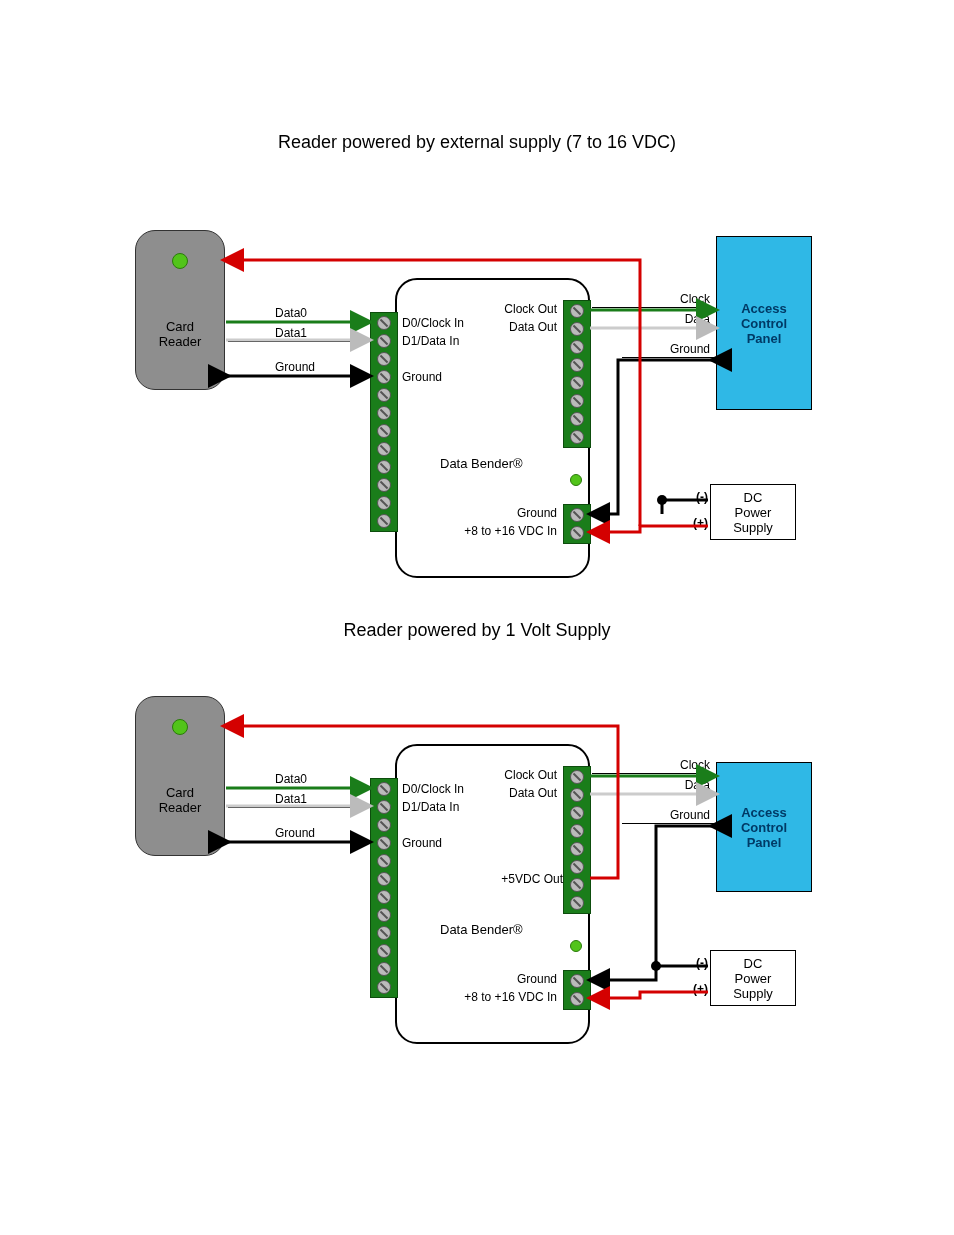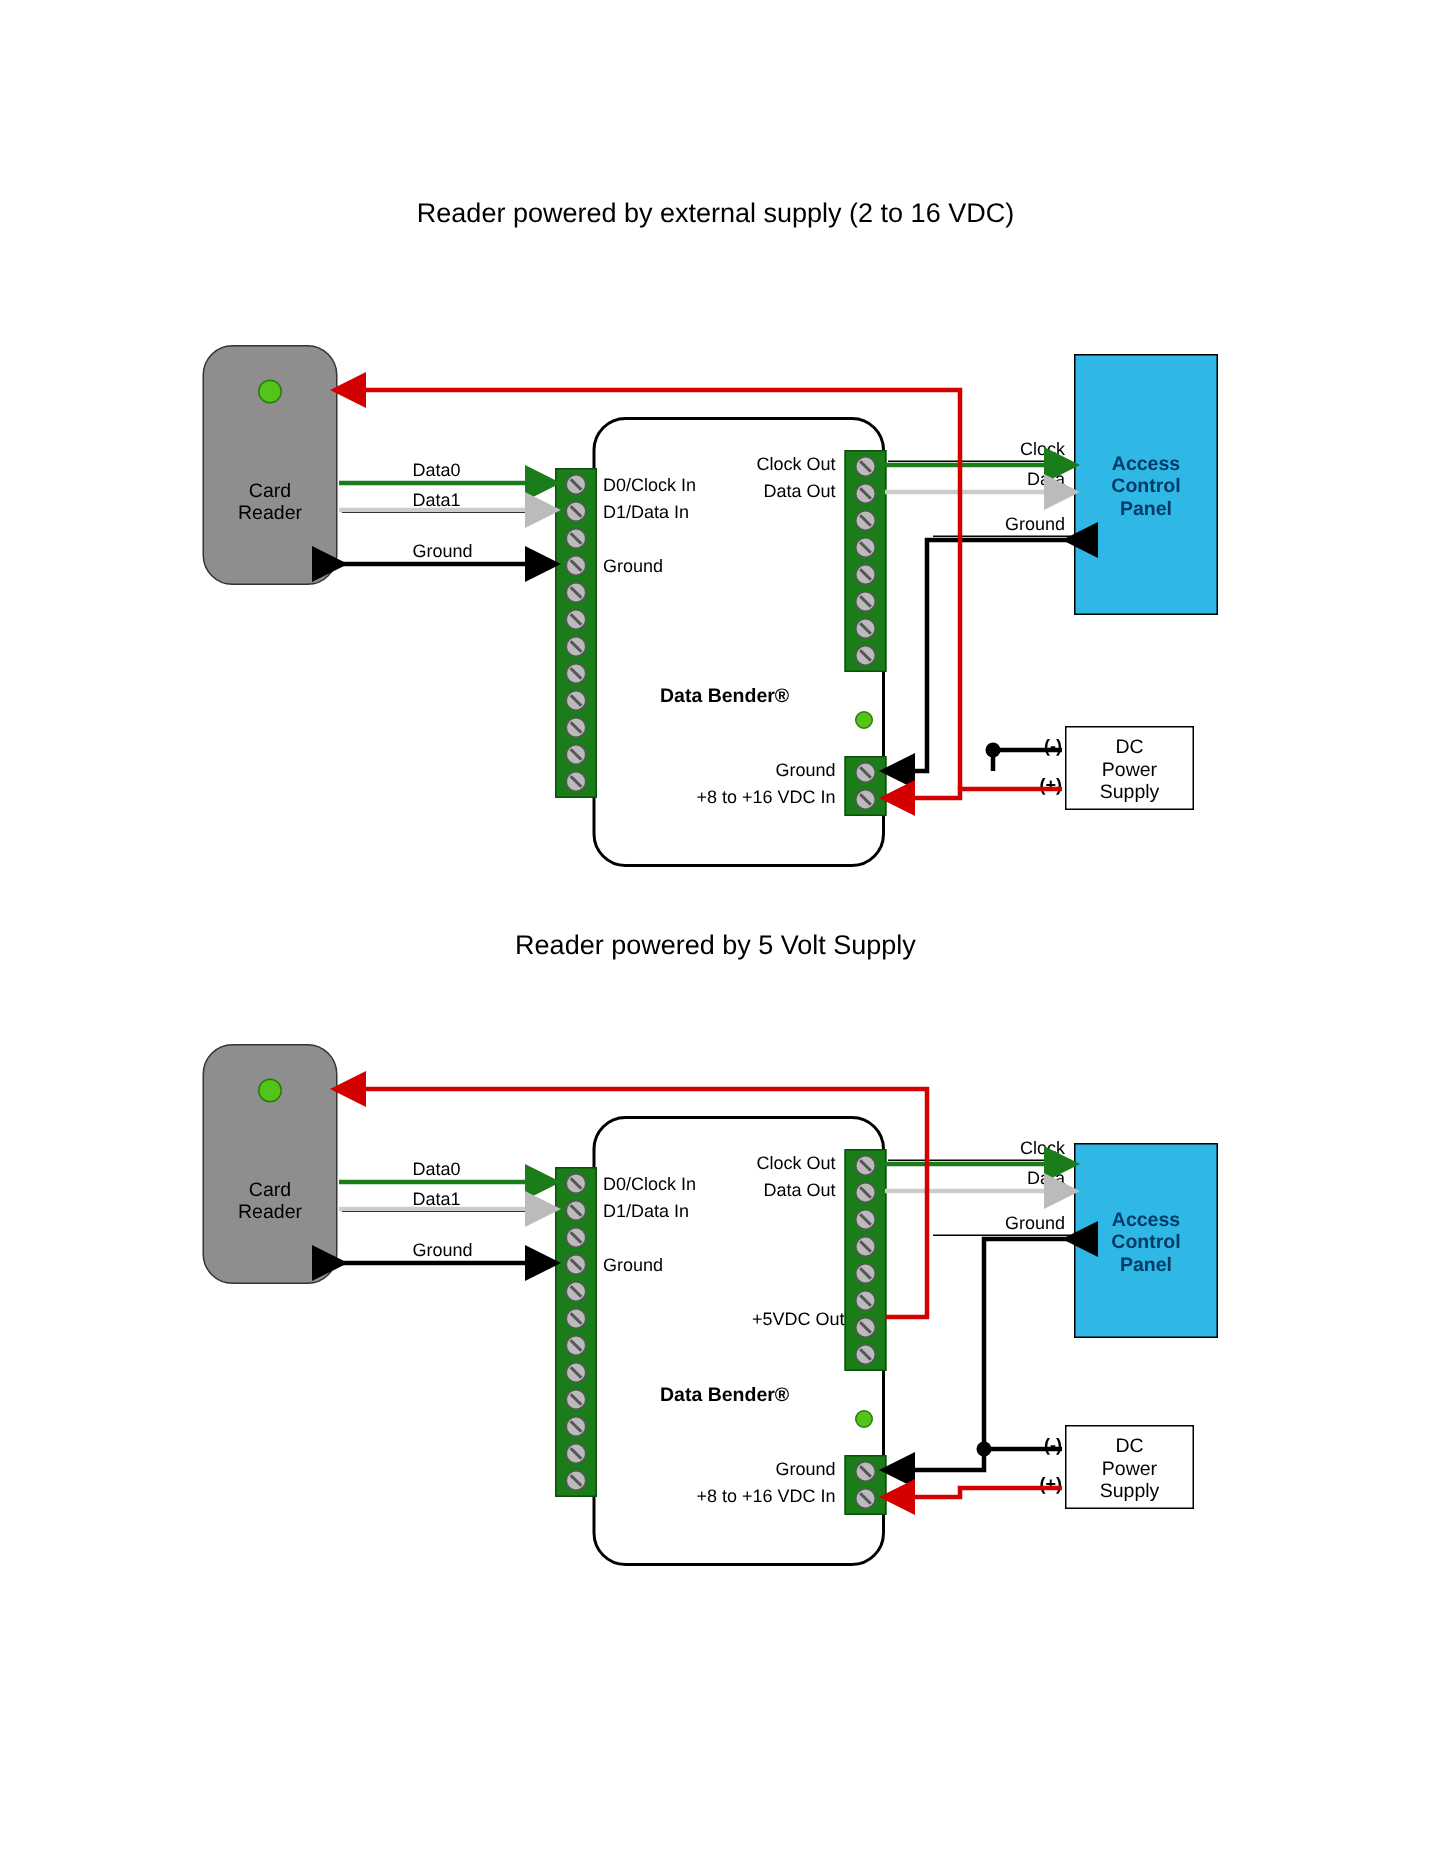--- a/index.html
+++ b/index.html
@@ -16,29 +16,29 @@
   .panel{background:#2fb8e6;border:1.5px solid #000;display:flex;align-items:center;justify-content:center}
   .panel-label{font-size:13px;font-weight:bold;text-align:center;color:#003a66}
   .psu{background:#fff;border:1.5px solid #000;display:flex;align-items:center;justify-content:center}
   .psu-label{font-size:13px;text-align:center}
   .term-block{position:absolute;background:#1a7d1a;border:1px solid #0d4d0d}
   .screw{position:absolute;width:12px;height:12px;border-radius:50%;background:#bbb;border:1px solid #555}
   .screw::after{content:"";position:absolute;left:1px;top:5px;width:10px;height:2px;background:#555;transform:rotate(45deg)}
   .lbl{position:absolute;font-size:12px;white-space:nowrap}
   .lblR{position:absolute;font-size:12px;white-space:nowrap;text-align:right}
   .hr{position:absolute;height:1px;background:#000}
-  .bold{font-weight:bold}
+  .bold{font-weight:normal}
   svg{position:absolute;left:0;top:0;pointer-events:none}
 </style>
 </head>
 <body>
 
 <div class="page">
 
-  <div class="subtitle" style="top:132px">Reader powered by external supply (2 to 16 VDC)</div>
+  <div class="subtitle" style="top:132px">Reader powered by external supply (7 to 16 VDC)</div>
 
   <div class="box" style="left:0;top:220px;width:954px;height:380px">
 
     <div class="box reader" style="left:135px;top:10px;width:90px;height:160px">
       <div class="led"></div>
       <div class="reader-label" style="white-space:pre-line">Card
 Reader</div>
     </div>
 
     <div class="box bender" style="left:395px;top:58px;width:195px;height:300px">
@@ -139,21 +139,21 @@
       <path d="M714,140 L618,140 L618,294 L592,294" stroke="#000" stroke-width="3" fill="none" marker-start="url(#ab1)" marker-end="url(#ab1)"></path>
 
       <path d="M708,280 L662,280 L662,294" stroke="#000" stroke-width="3" fill="none"></path>
       <circle cx="662" cy="280" r="5" fill="#000"></circle>
 
       <path d="M708,306 L640,306 L640,312 L592,312" stroke="#d40000" stroke-width="3" fill="none" marker-end="url(#ar1)"></path>
       <path d="M640,306 L640,40 L226,40" stroke="#d40000" stroke-width="3" fill="none" marker-end="url(#ar1)"></path>
     </svg>
   </div>
 
-  <div class="subtitle" style="top:620px">Reader powered by 5 Volt Supply</div>
+  <div class="subtitle" style="top:620px">Reader powered by 1 Volt Supply</div>
 
   <div class="box" style="left:0;top:686px;width:954px;height:380px">
 
     <div class="box reader" style="left:135px;top:10px;width:90px;height:160px">
       <div class="led"></div>
       <div class="reader-label" style="white-space:pre-line">Card
 Reader</div>
     </div>
 
     <div class="box bender" style="left:395px;top:58px;width:195px;height:300px">

